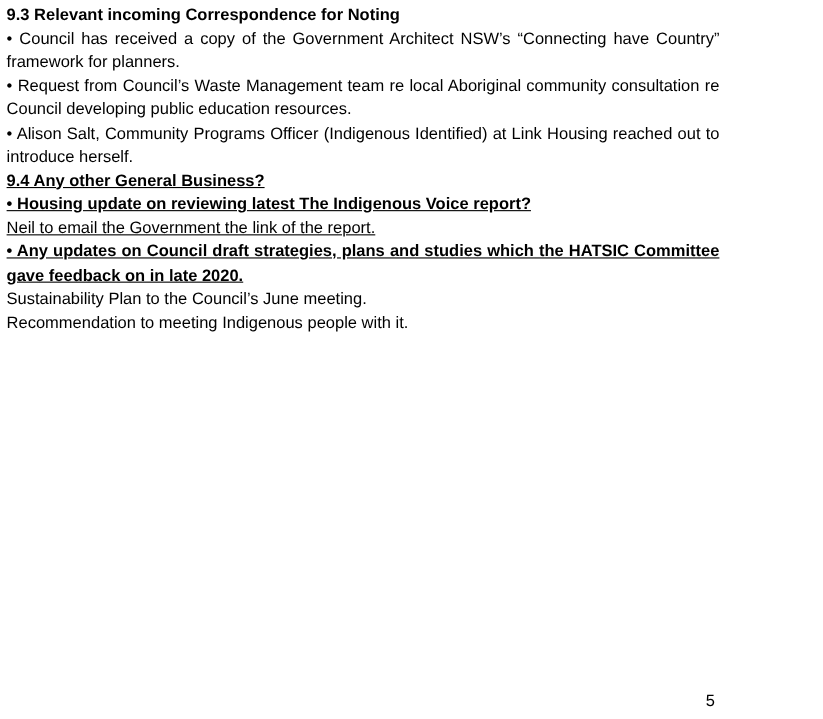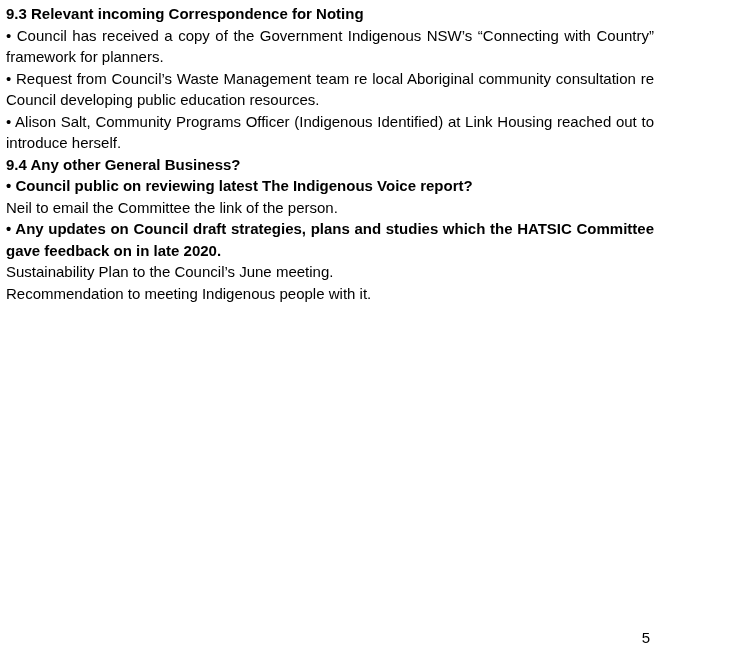--- a/index.html
+++ b/index.html
@@ -15,50 +15,50 @@
     line-height: 21.5px;
     padding: 3px 10px 0 6px;
     overflow: hidden;
     border-radius: 21px;
   }
   .page p {
     margin: 0;
     text-align: justify;
   }
   .b { font-weight: bold; }
-  .gap { margin-top: 21.5px; }
+  .gap { margin-top: 21.5px; text-decoration: underline; }
   .page-number {
     position: absolute;
     top: 627px;
     right: 14px;
     text-align: right;
   }
 </style>
 </head>
 <body>
 
 <div class="page">
 
   <p class="b">9.3 Relevant incoming Correspondence for Noting</p>
 
-  <p>• Council has received a copy of the Government Indigenous NSW’s “Connecting with Country” framework for planners.</p>
+  <p>• Council has received a copy of the Government Architect NSW’s “Connecting have Country” framework for planners.</p>
 
   <p>• Request from Council’s Waste Management team re local Aboriginal community consultation re Council developing public education resources.</p>
 
   <p>• Alison Salt, Community Programs Officer (Indigenous Identified) at Link Housing reached out to introduce herself.</p>
 
   <p class="b gap">9.4 Any other General Business?</p>
 
 
 
 
-  <p class="b gap">• Council public on reviewing latest The Indigenous Voice report?</p>
+  <p class="b gap">• Housing update on reviewing latest The Indigenous Voice report?</p>
 
 
-  <p class="gap">Neil to email the Committee the link of the person.</p>
+  <p class="gap">Neil to email the Government the link of the report.</p>
 
   <p class="b gap">• Any updates on Council draft strategies, plans and studies which the HATSIC Committee gave feedback on in late 2020.</p>
 
   <p>Sustainability Plan to the Council’s June meeting.</p>
 
 
   <p>Recommendation to meeting Indigenous people with it.</p>
 
   <div class="page-number">5</div>
 

